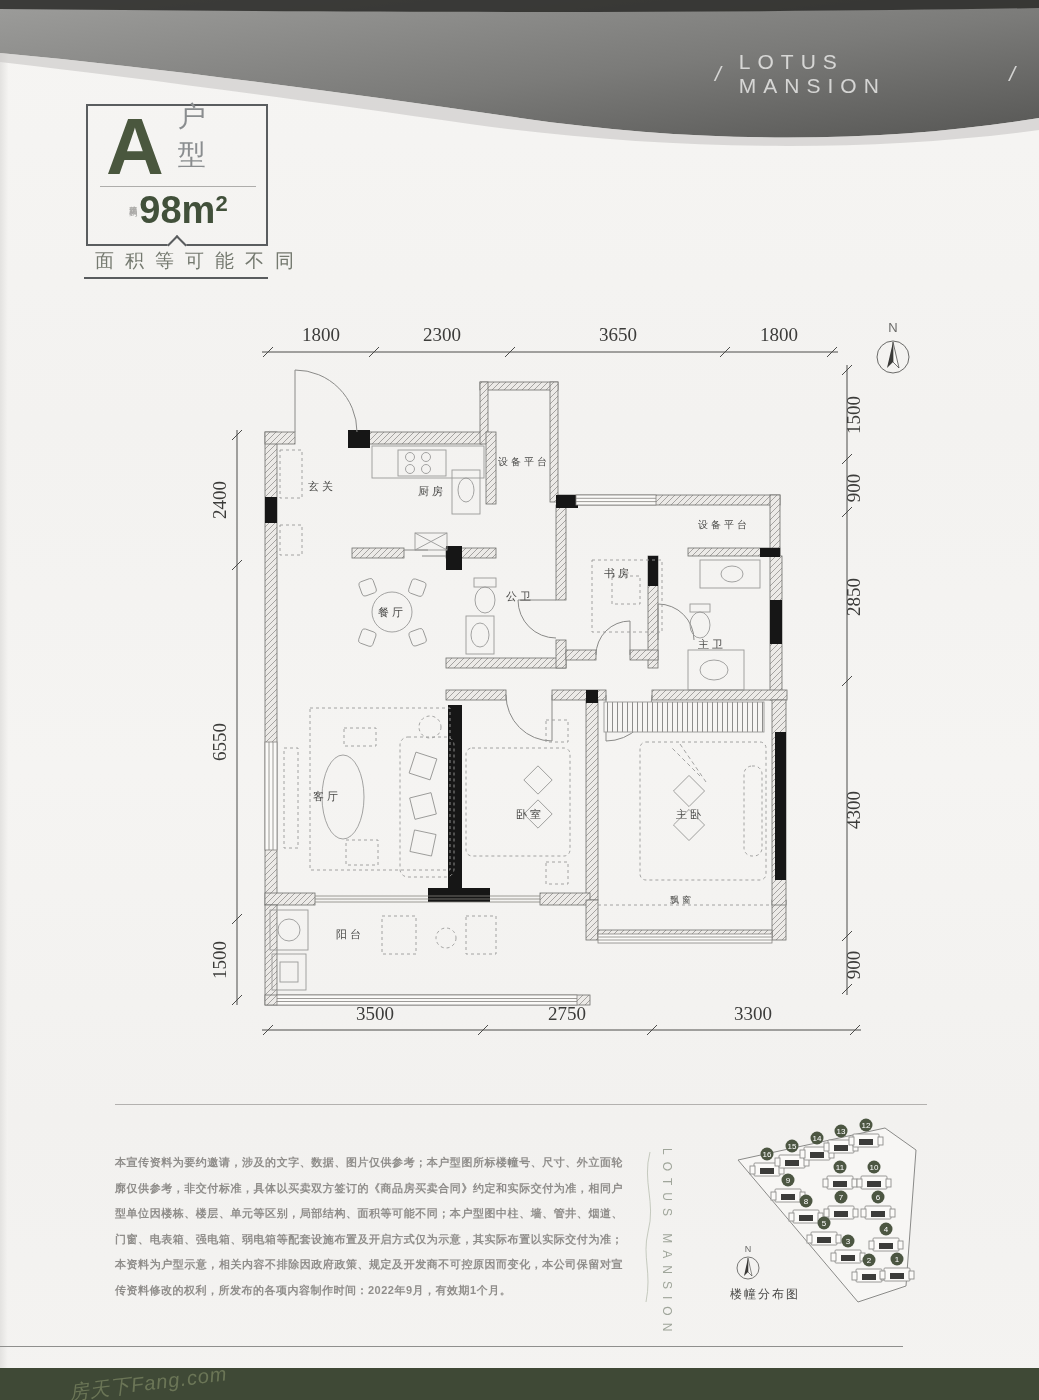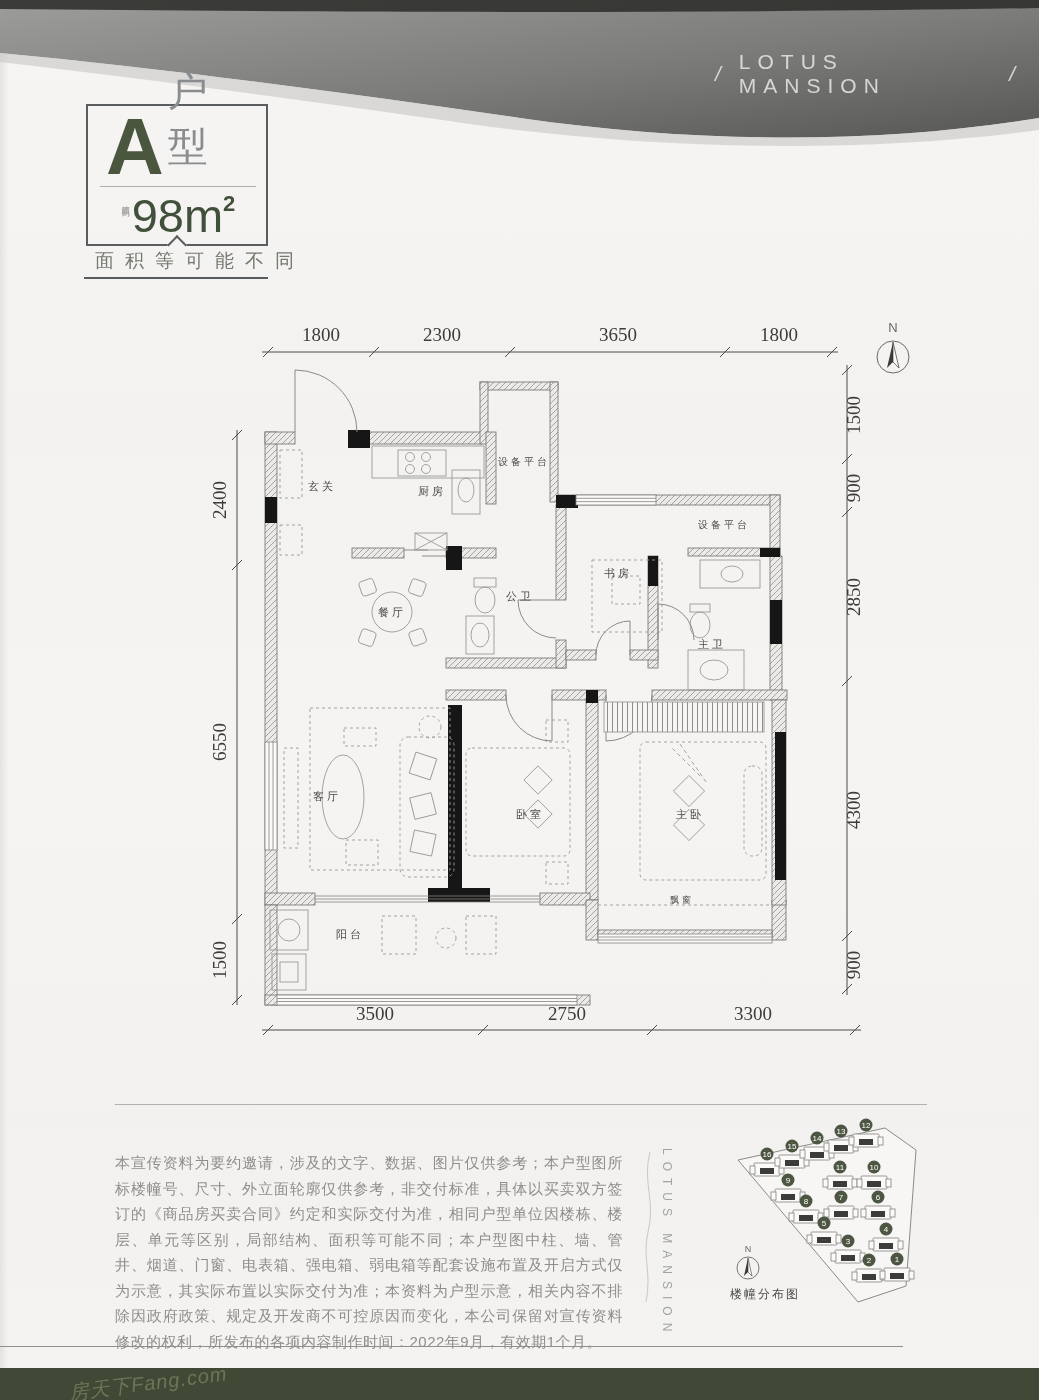--- a/index.html
+++ b/index.html
@@ -17,34 +17,34 @@
     position:absolute;left:715px;top:50px;width:300px;display:flex;align-items:center;gap:18px;
     color:rgba(232,232,230,.85);font-size:21px;letter-spacing:7px;
   }
   .brand-top .slash{font-style:italic;letter-spacing:0;}
   
   .badge{position:absolute;left:86px;top:104px;width:178px;height:138px;border:2px solid #5a5d5f;}
   .badge::after{content:"";position:absolute;left:50%;bottom:-8px;width:12px;height:12px;background:#f4f3f1;
     border-top:2px solid #5a5d5f;border-left:2px solid #5a5d5f;transform:translateX(-50%) rotate(45deg);}
   .badge-row1{display:flex;align-items:flex-end;padding:6px 10px 0 18px;height:66px;}
   .type-letter{font-size:80px;line-height:.78;color:#4a573e;font-weight:bold;}
-  .type-label{font-size:40px;color:#8a8d8f;letter-spacing:12px;margin-left:4px;margin-bottom:4px;}
+  .type-label{font-size:28px;color:#8a8d8f;letter-spacing:12px;margin-left:14px;margin-bottom:4px;}
   .badge-div{height:1px;background:#aeadab;margin:8px 10px 0 12px;}
   .badge-row2{display:flex;justify-content:center;align-items:flex-start;margin-top:4px;}
   .area-side{writing-mode:vertical-rl;font-size:8px;color:#a9a8a6;letter-spacing:1px;height:42px;margin:8px 2px 0 0;}
-  .area-value{font-size:47px;font-weight:normal;color:#41503a;line-height:1.05;}
+  .area-value{font-size:38px;font-weight:bold;color:#41503a;line-height:1.05;}
   .area-sup{font-size:22px;font-weight:bold;color:#41503a;margin-top:0px;}
   .layout-label{position:absolute;left:84px;top:248px;width:186px;text-align:center;
     font-size:19px;color:#757a70;letter-spacing:11px;text-indent:11px;white-space:nowrap;}
   .layout-line{position:absolute;left:84px;top:277px;width:184px;height:2px;background:#595c5e;}
   
   .note{position:absolute;left:115px;top:1072px;width:820px;font-size:17px;color:#424240;letter-spacing:.5px;}
   .note-line{position:absolute;left:115px;top:1104px;width:812px;height:1px;background:#b3b1af;}
-  .disclaimer{position:absolute;left:115px;top:1150px;width:508px;font-size:15px;line-height:25.5px;
-    color:#908e8b;text-align:justify;letter-spacing:.5px;}
+  .disclaimer{position:absolute;left:115px;top:1150px;width:508px;font-size:11px;line-height:25.5px;
+    color:#908e8b;text-align:justify;letter-spacing:.5px;font-weight:bold;}
   .brand-vert{position:absolute;left:660px;top:1148px;writing-mode:vertical-rl;font-size:12px;
     letter-spacing:7px;color:#a0a69b;}
   .sep-line{position:absolute;left:0px;top:1346px;width:903px;height:1px;background:#8f8f8d;}
   
   .band{position:absolute;left:0;top:1368px;width:1039px;height:32px;background:#3f4936;overflow:hidden;}
   .watermark{position:absolute;left:68px;top:2px;color:#76815f;font-size:20px;font-style:italic;
     transform:rotate(-7deg);opacity:.8;letter-spacing:1px;}
 </style>
 </head>
 <body>

